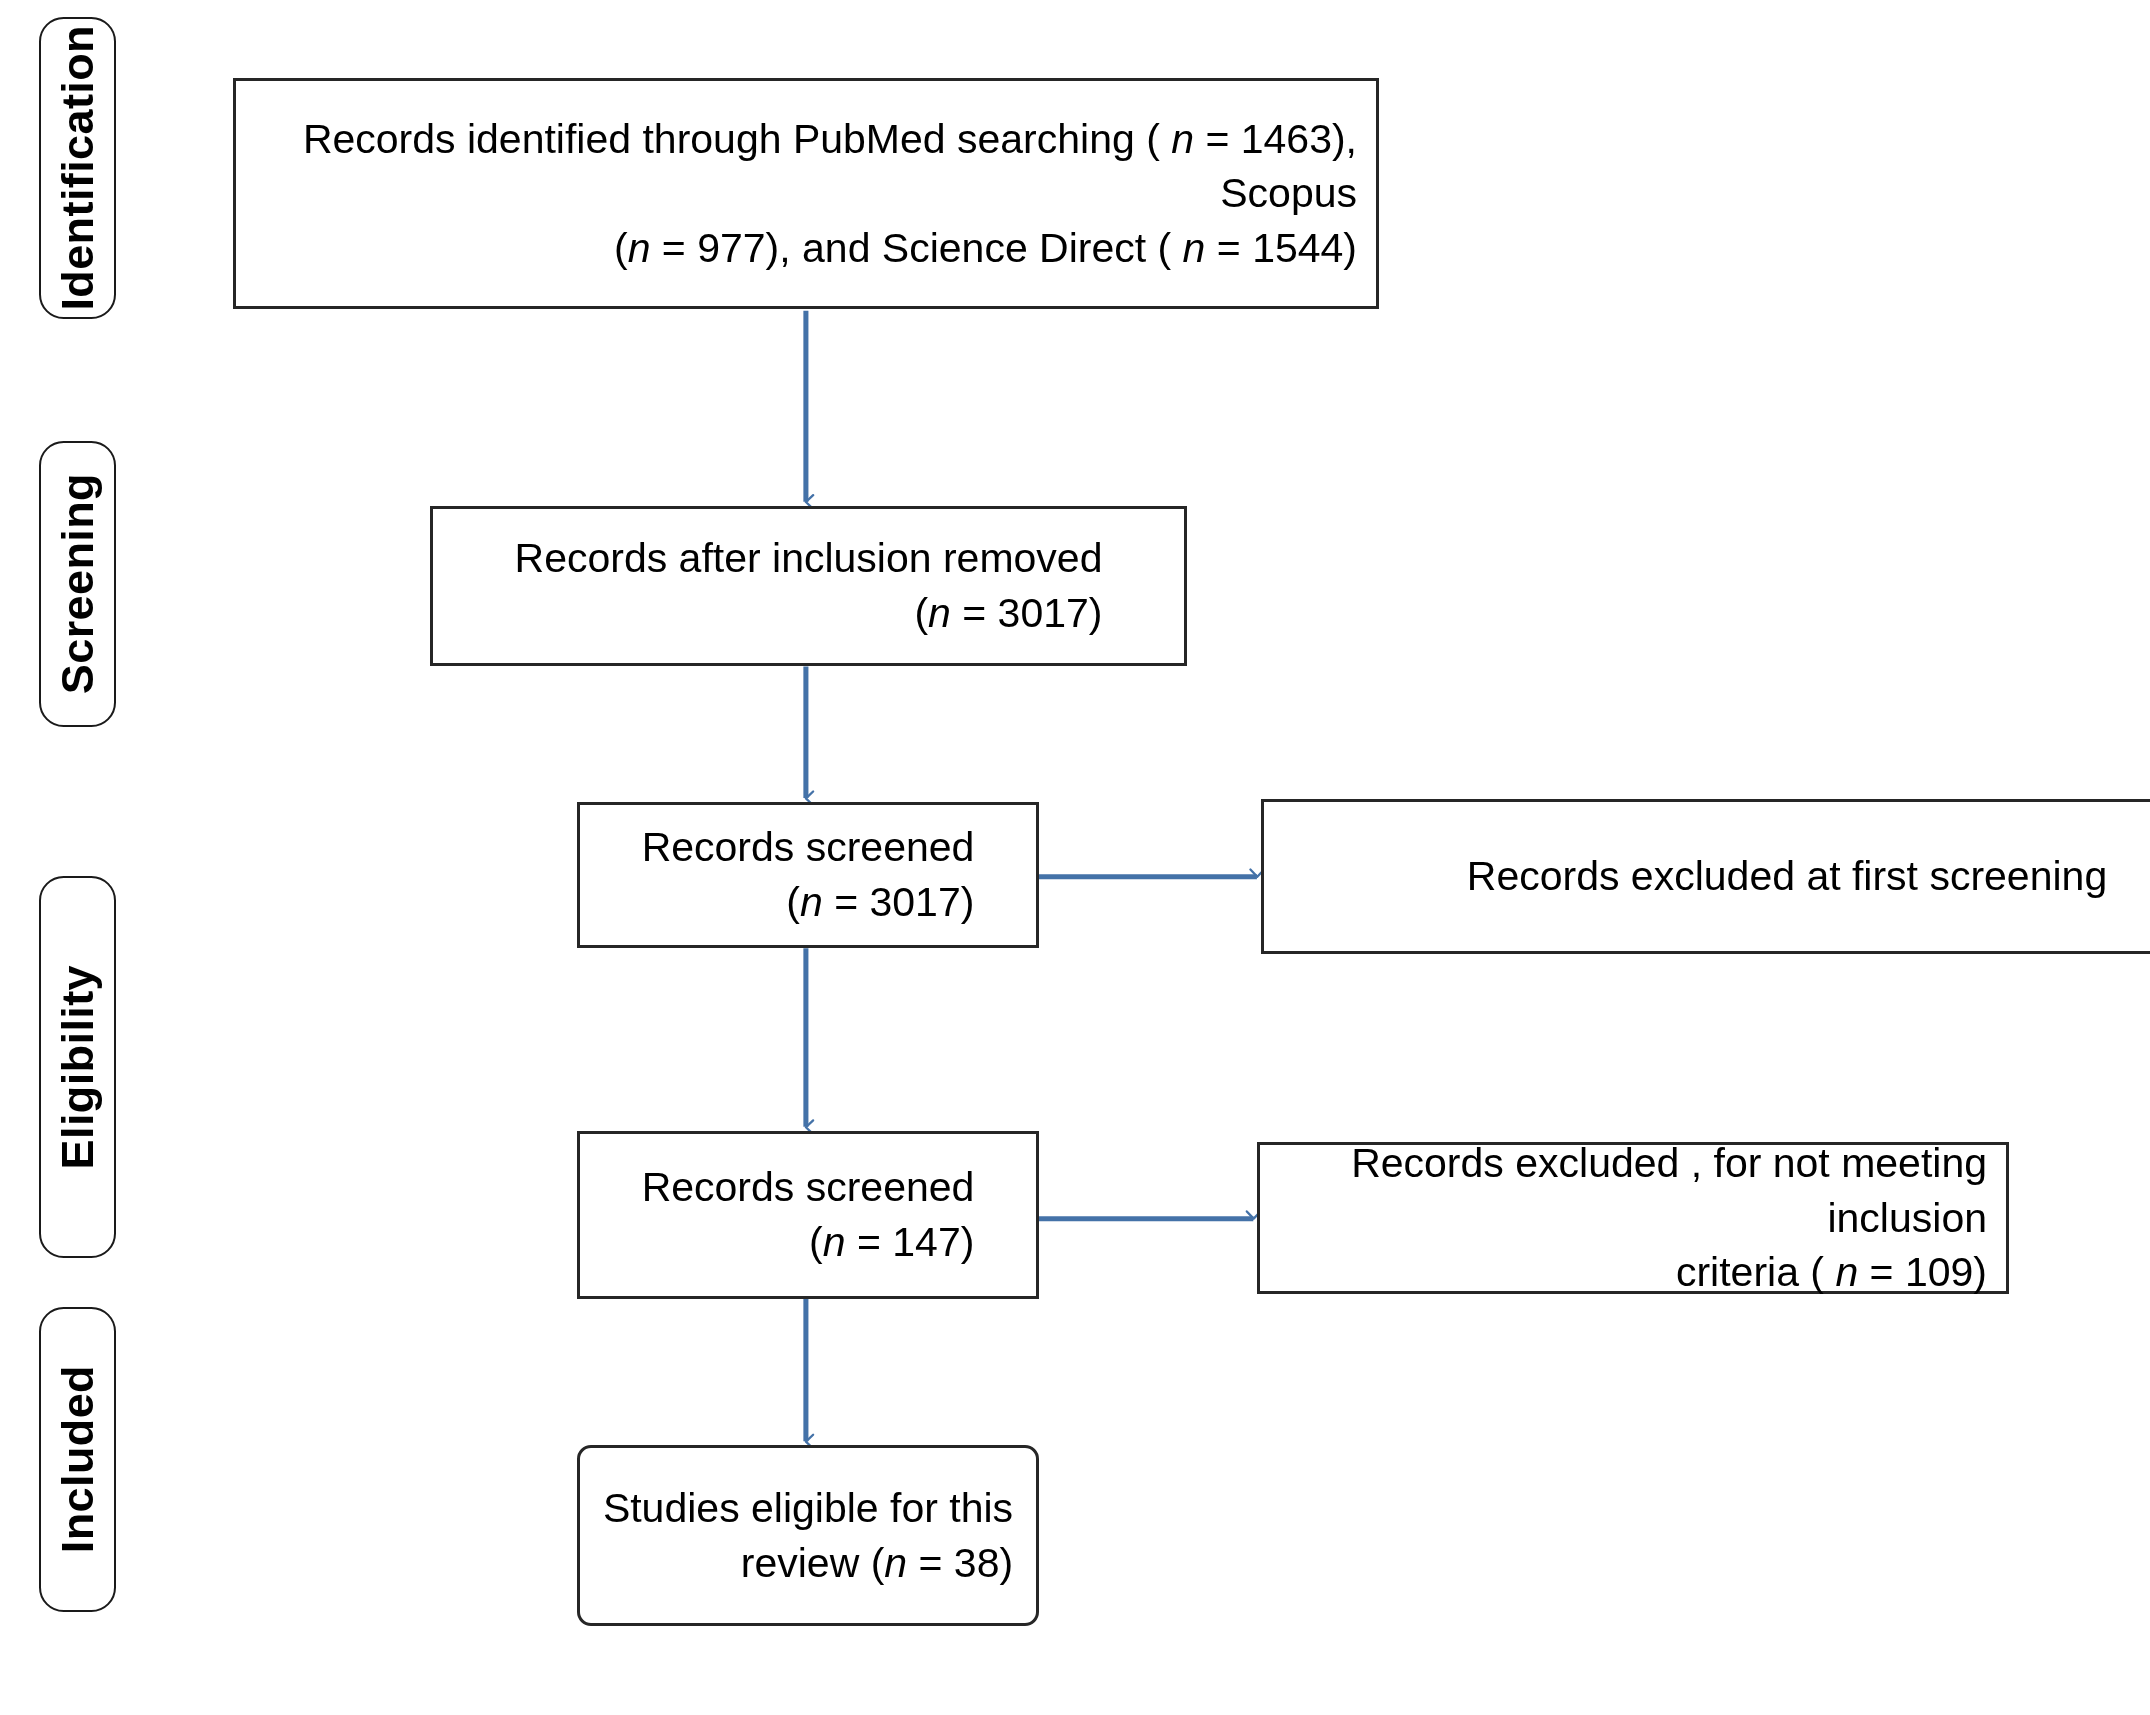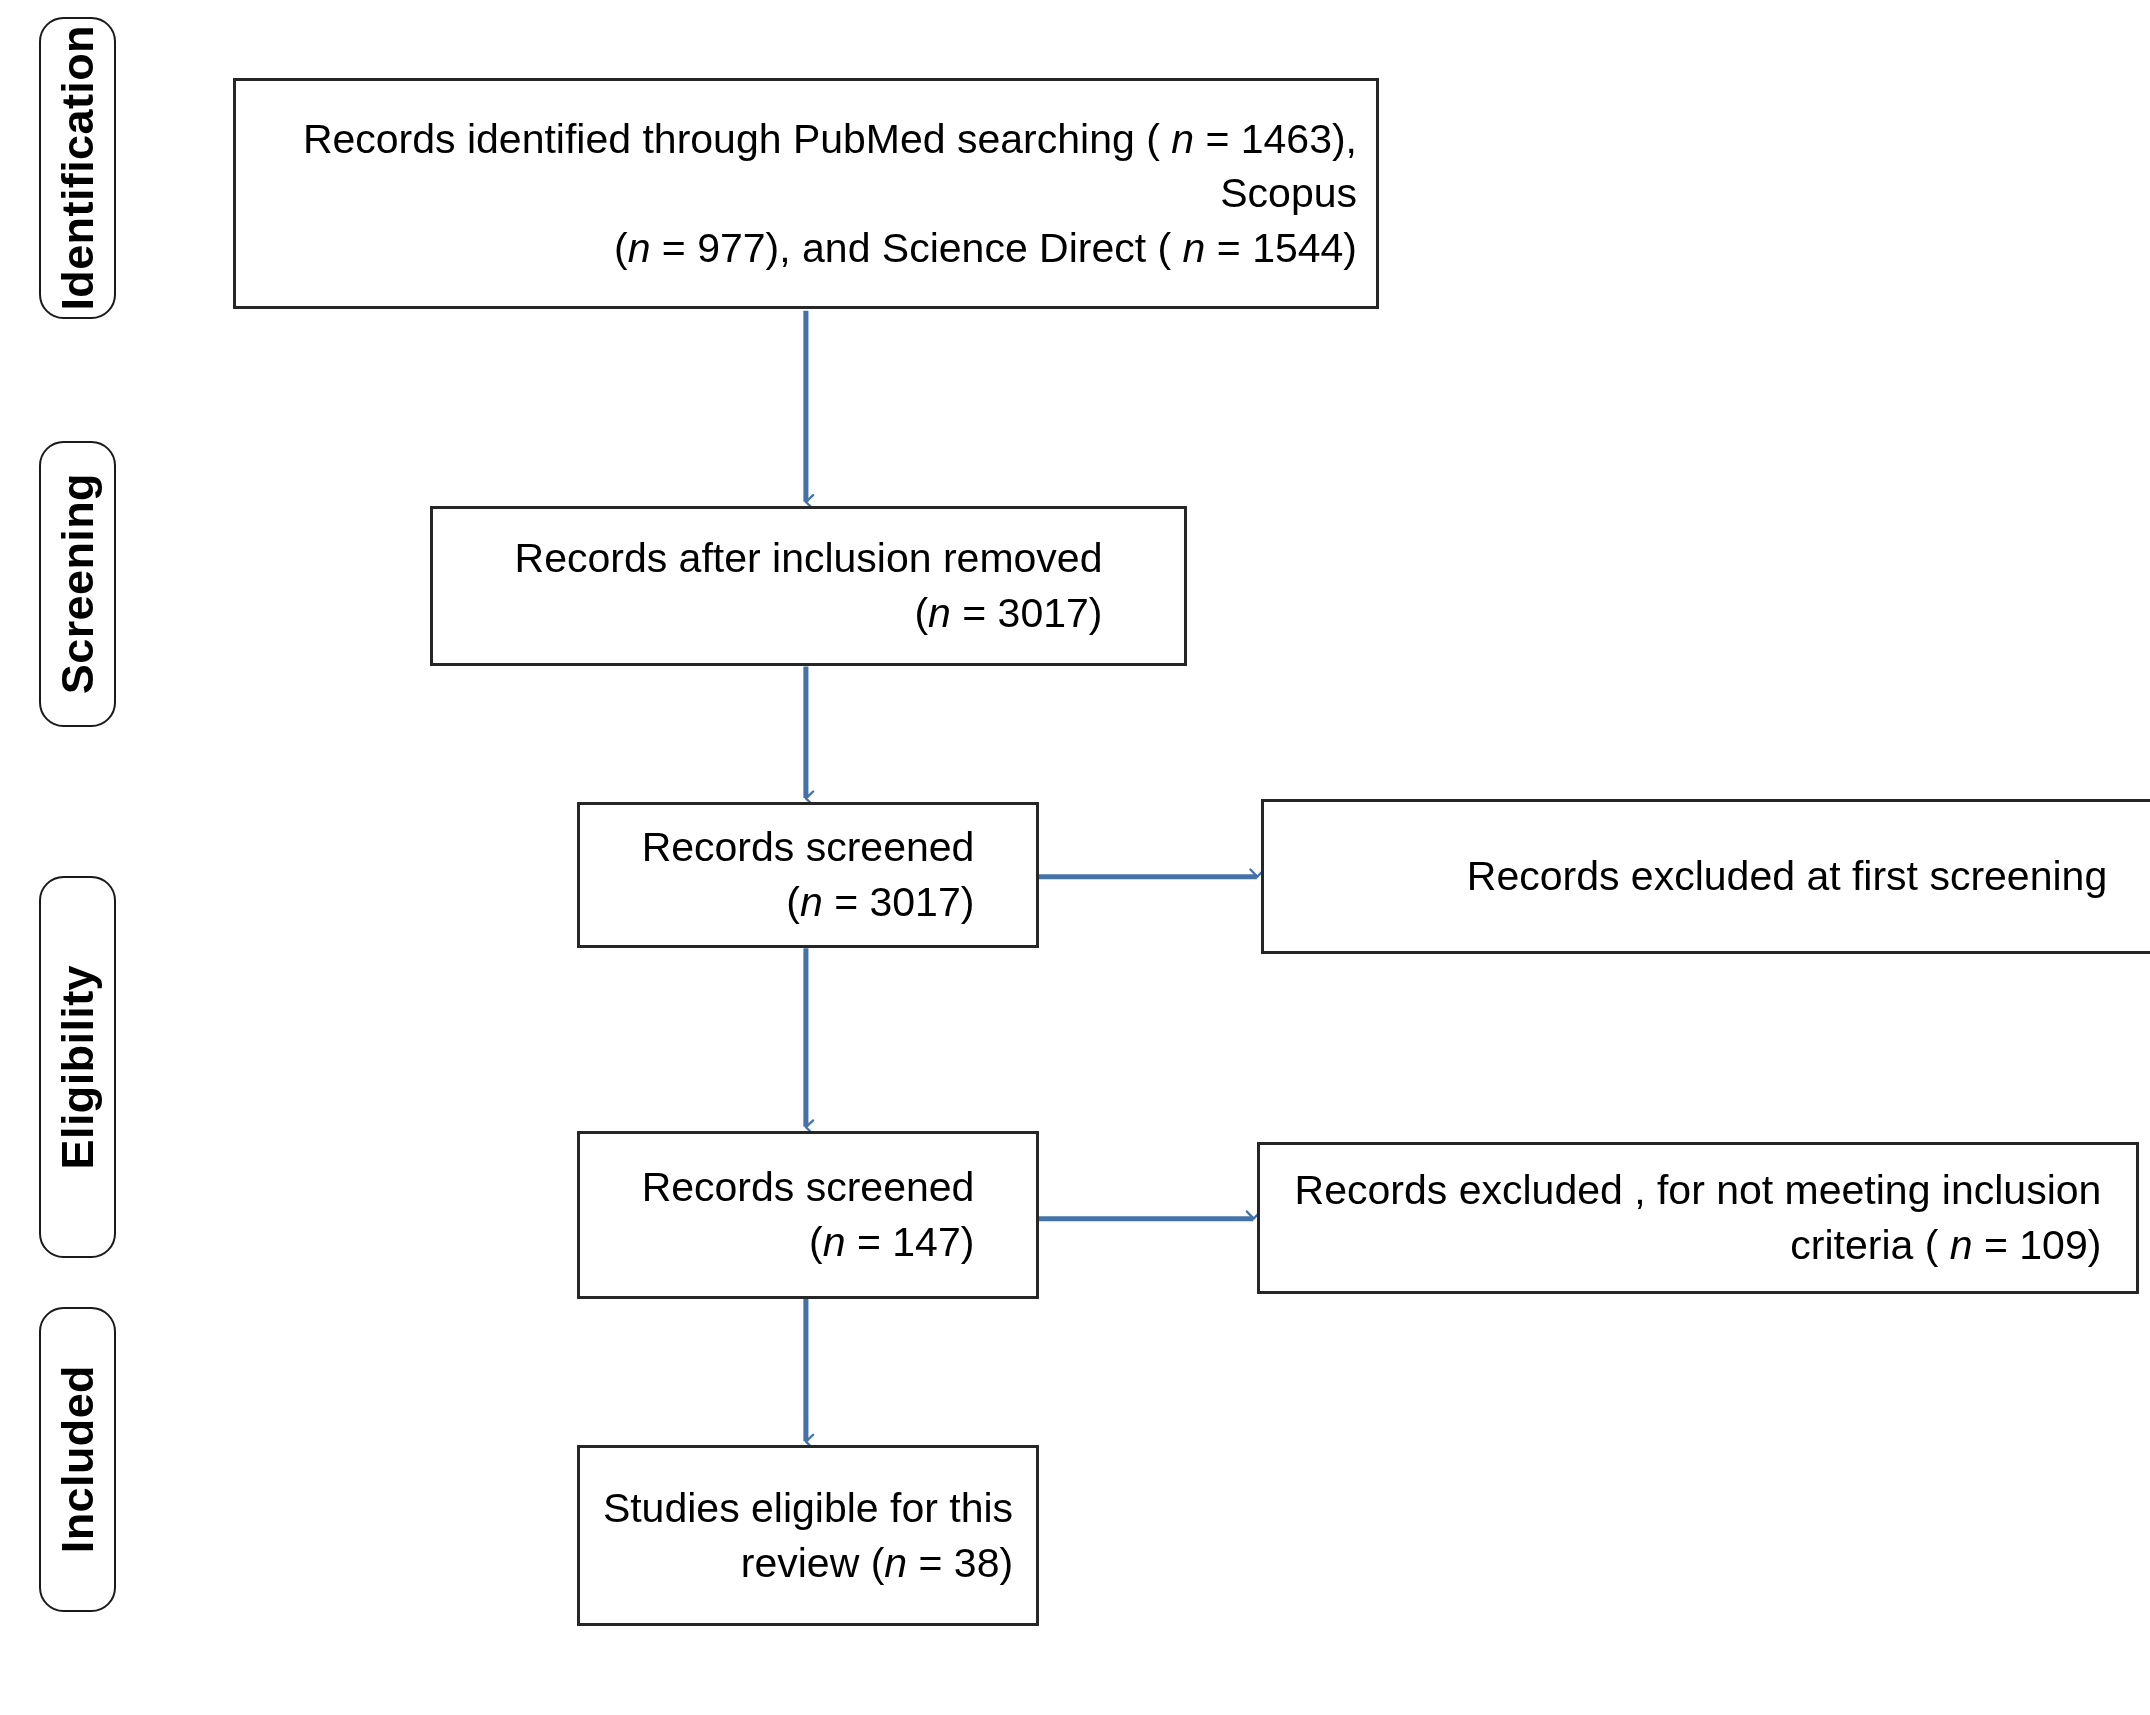--- a/index.html
+++ b/index.html
@@ -144,28 +144,28 @@
     </div>
   </div>
 
   <div class="flow-box" style="left:577px; top:1131px; width:462px; height:168px;">
     <div class="box-text">
       <span>Records screened</span><br>
       <span>(<i>n</i> = 147)</span>
     </div>
   </div>
 
-  <div class="flow-box" style="left:1257px; top:1142px; width:882px; height:152px;">
+  <div class="flow-box" style="left:1257px; top:1142px; width:752px; height:152px;">
     <div class="box-text">
       <span>Records excluded , for not meeting inclusion</span><br>
       <span>criteria ( <i>n</i> = 109)</span>
     </div>
   </div>
 
-  <div class="flow-box" style="left:577px; top:1445px; width:462px; height:181px;">
+  <div class="flow-box" style="left:577px; top:1445px; width:462px; height:181px;border-radius:14px;">
     <div class="box-text">
       <span>Studies eligible for this</span><br>
       <span>review (<i>n</i> = 38)</span>
     </div>
   </div>
 
 </div>
 
 
 </body></html>

